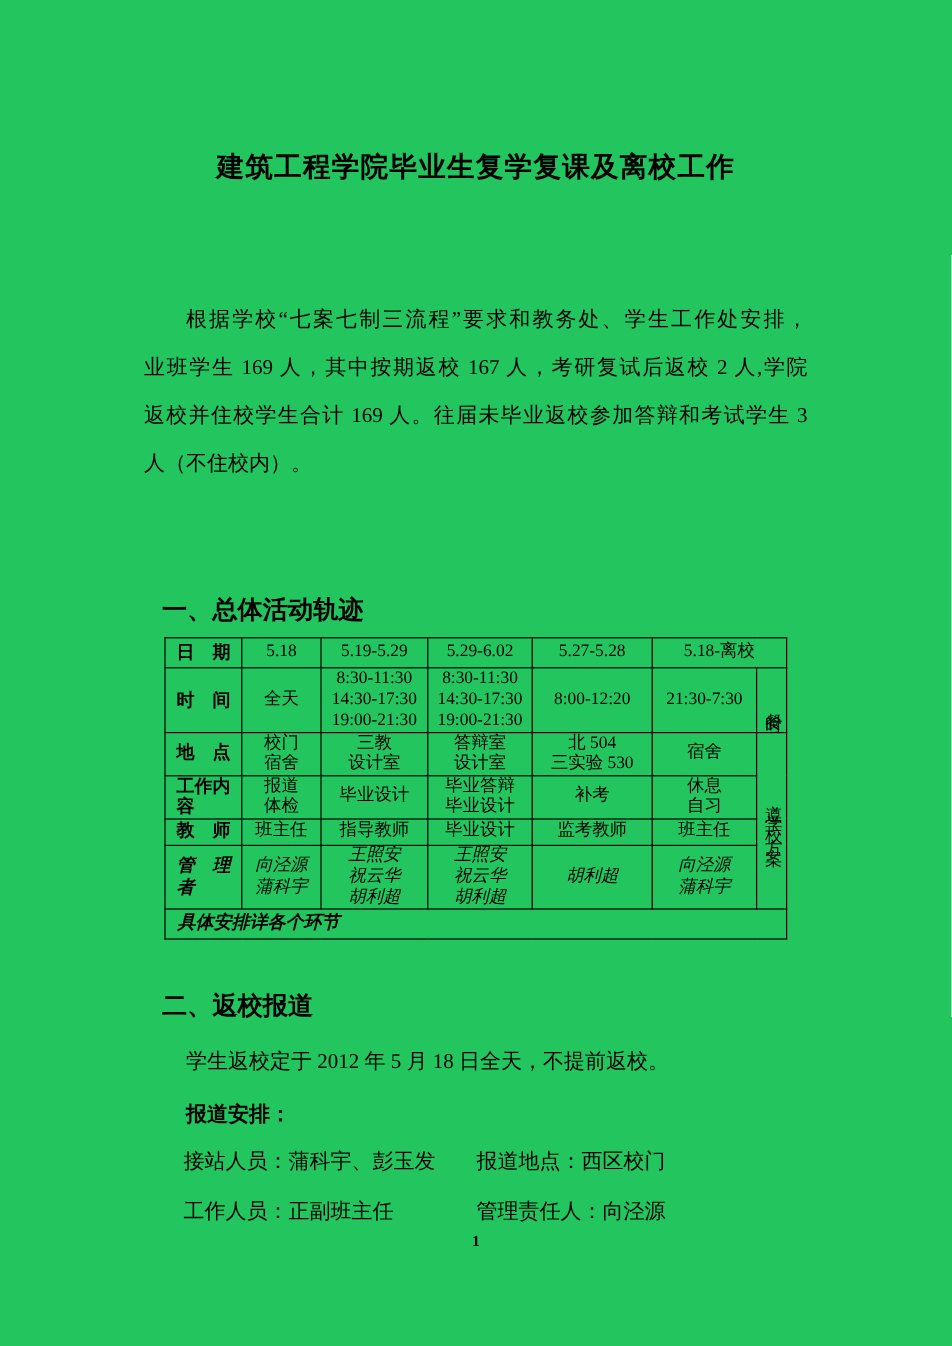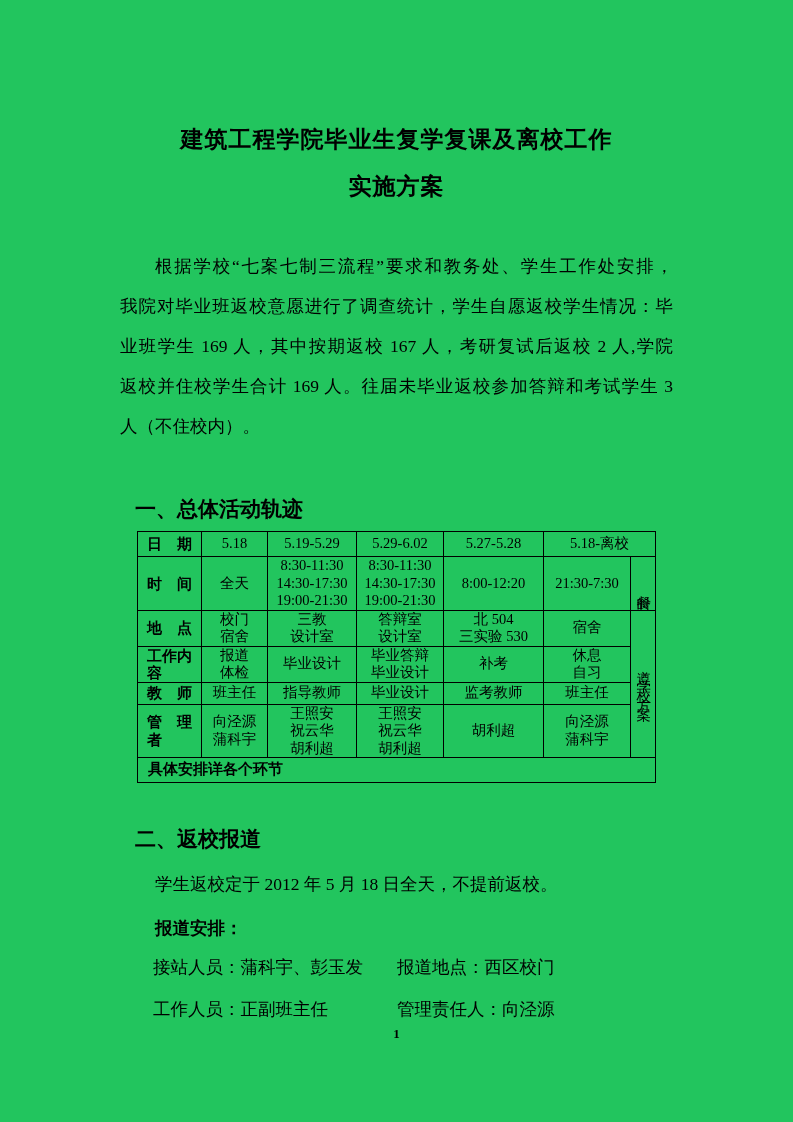--- a/index.html
+++ b/index.html
@@ -81,29 +81,30 @@
     writing-mode: vertical-rl;
     display: inline-block;
     font-size: 14.5px;
     letter-spacing: 2px;
   }
   .vtext.spread { letter-spacing: 9px; }
   .atable td.note-cell {
     text-align: left;
     padding: 0 10px;
     font-weight: bold;
+    font-style: italic;
     font-size: 15px;
     white-space: normal;
   }
   tr.r1 { height: 25px; }
   tr.r2 { height: 53px; }
   tr.r3 { height: 35px; }
   tr.r4 { height: 32px; }
   tr.r5 { height: 22px; }
-  tr.r6 { height: 53px; }
+  tr.r6 { height: 53px; font-style: italic; }
   tr.r7 { height: 25px; }
   .s2-intro {
     position: absolute;
     left: 155px;
     top: 872px;
     font-size: 17.5px;
     line-height: 24px;
   }
   .s2-sub {
     position: absolute;
@@ -134,26 +135,24 @@
     font-weight: bold;
   }
 </style>
 </head>
 <body>
 
 <div class="page">
 
   <div class="doc-title">
     <div>建筑工程学院毕业生复学复课及离校工作</div>
-    <div>实施方案</div>
   </div>
 
   <div class="intro">
     <div class="line first">根据学校“七案七制三流程”要求和教务处、学生工作处安排，</div>
-    <div class="line">我院对毕业班返校意愿进行了调查统计，学生自愿返校学生情况：毕</div>
     <div class="line">业班学生 169 人，其中按期返校 167 人，考研复试后返校 2 人,学院</div>
     <div class="line">返校并住校学生合计 169 人。往届未毕业返校参加答辩和考试学生 3</div>
     <div class="line last">人（不住校内）。</div>
   </div>
 
   <h2 class="sec-heading" id="sec1-heading">一、总体活动轨迹</h2>
 
   <table class="atable">
     <colgroup>
       <col style="width:64px">

